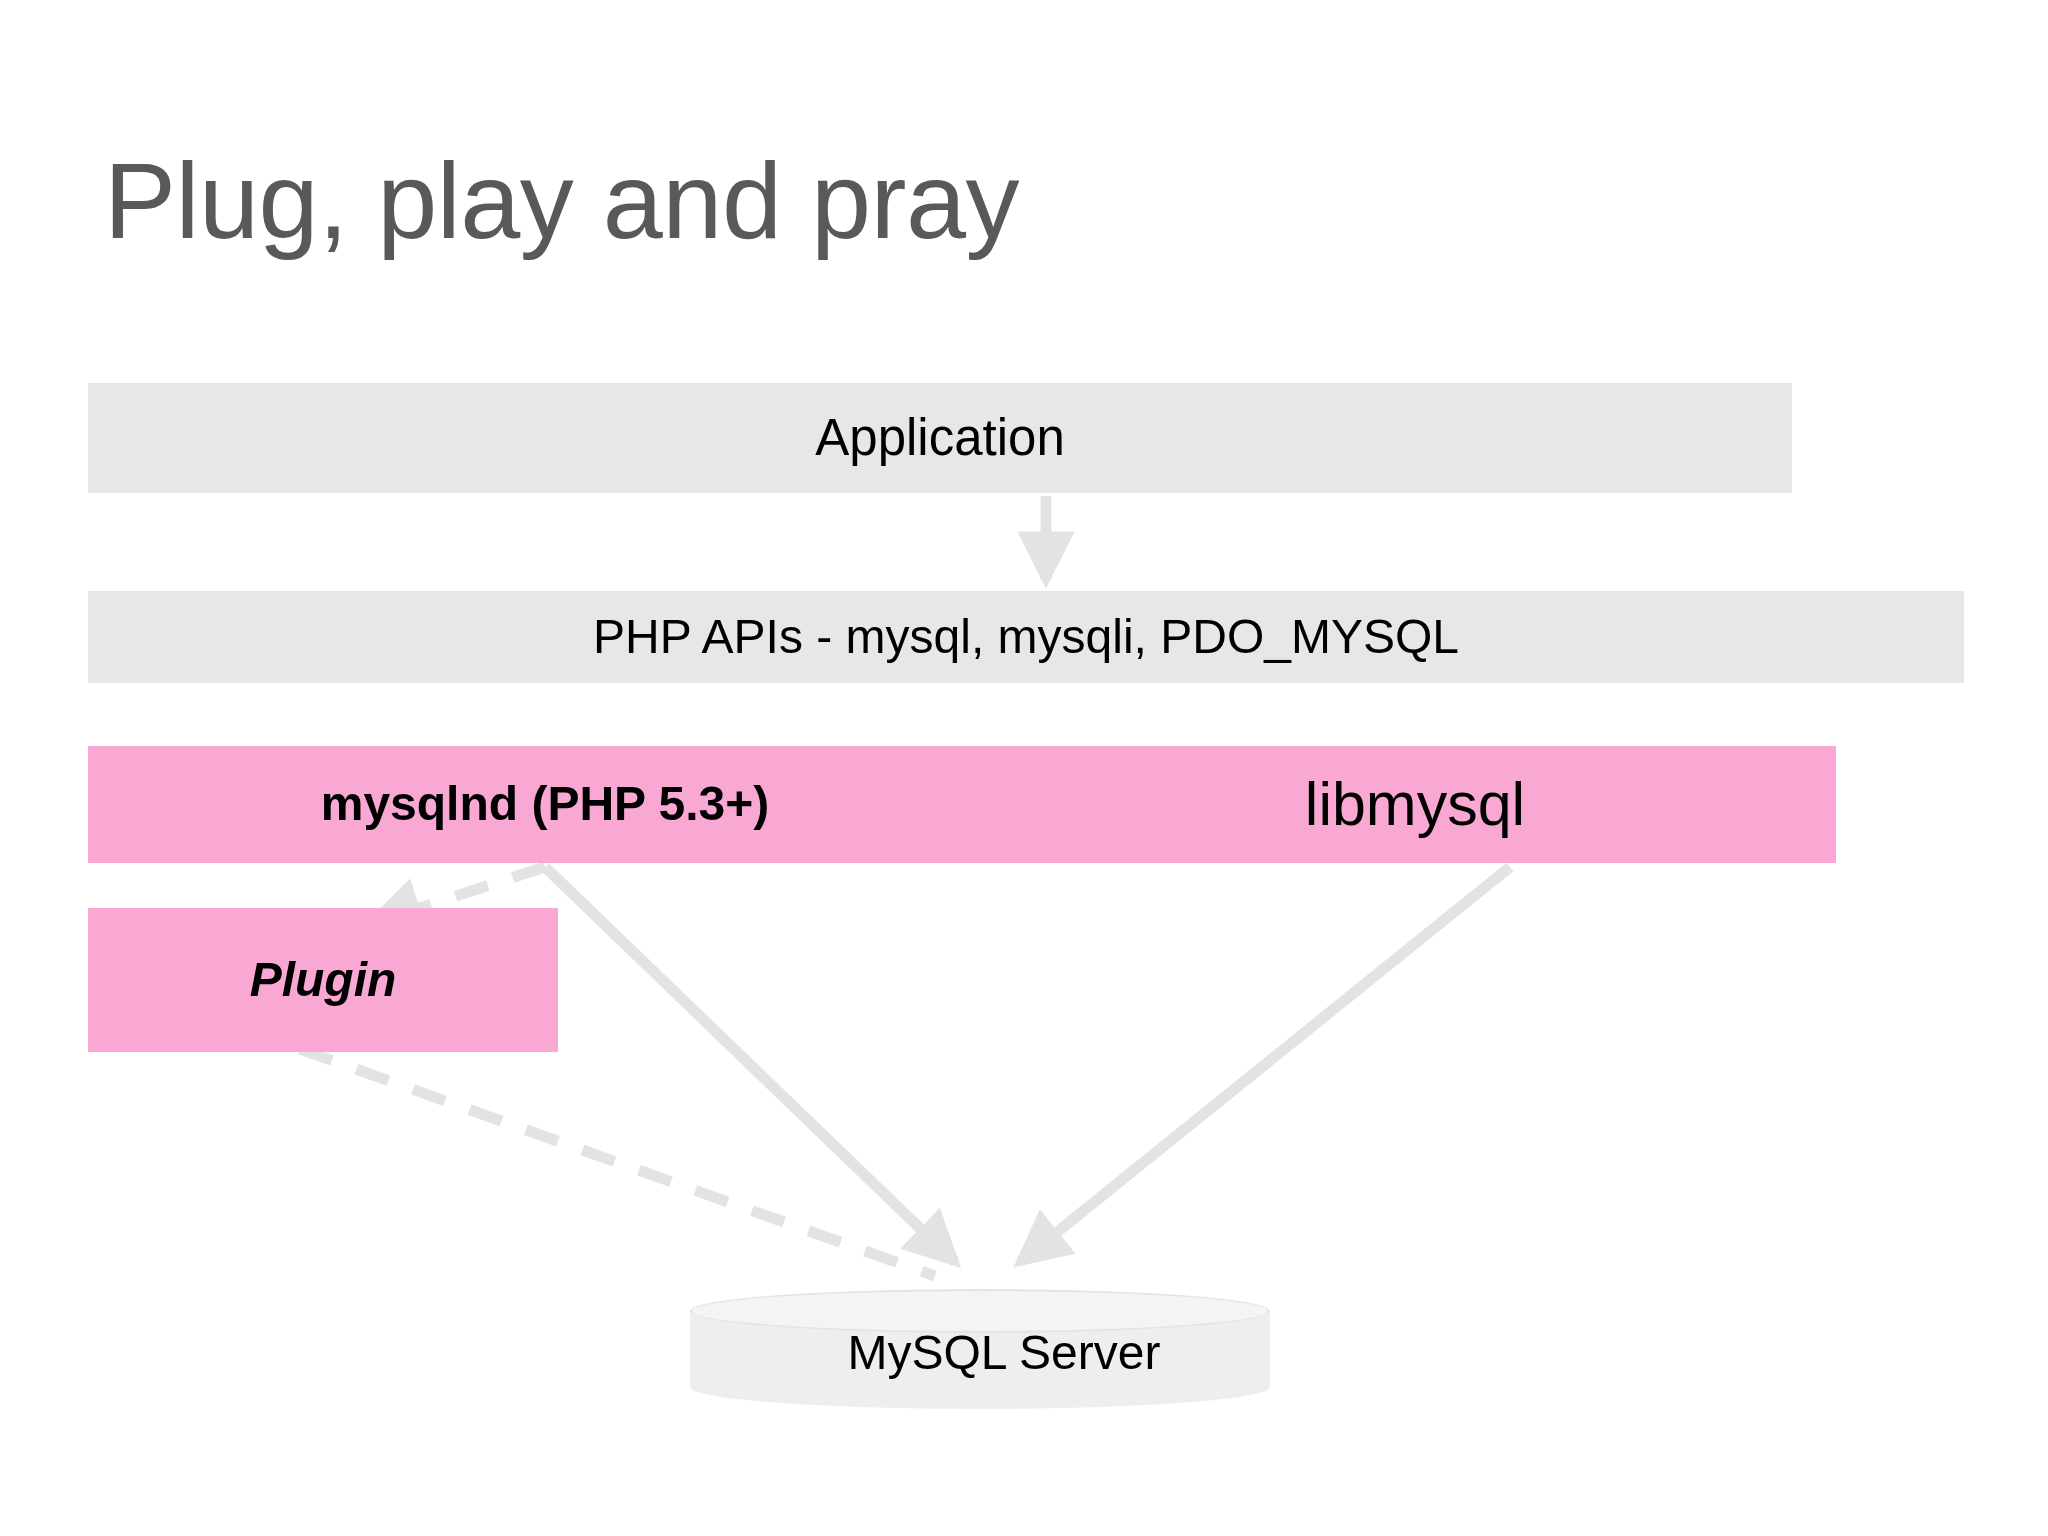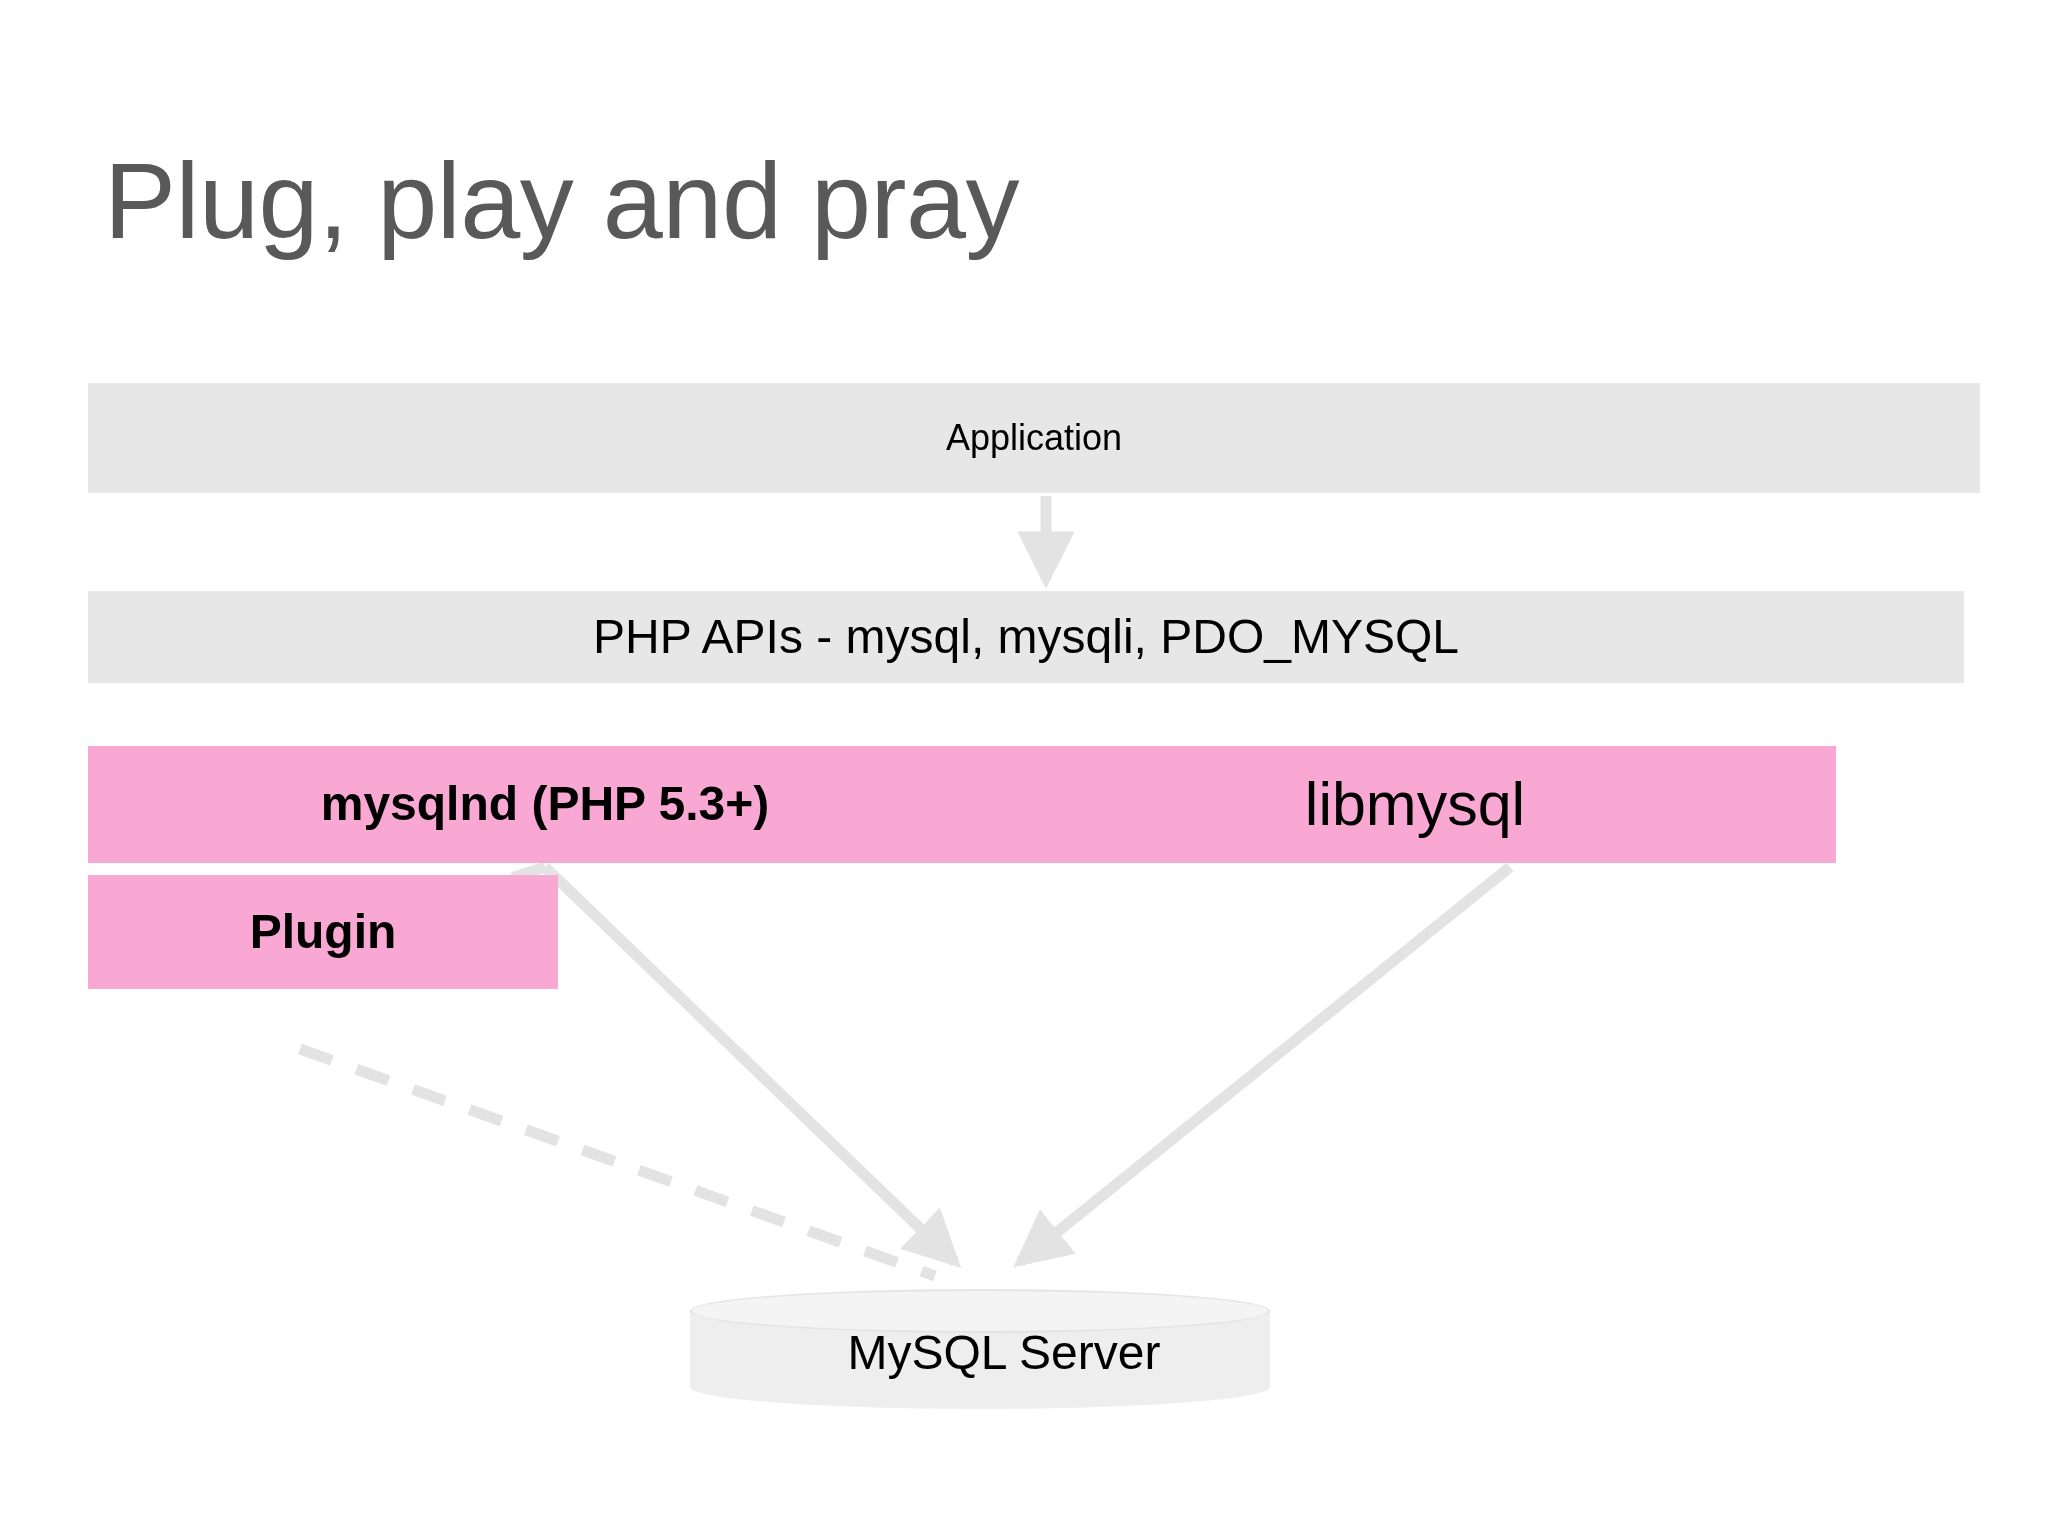--- a/index.html
+++ b/index.html
@@ -42,38 +42,39 @@
     color: #000000;
     font-size: 46px;
     line-height: 1.1;
     text-align: center;
   }
   .box.light { background: #e7e7e7; }
   .box.dark  { background: #f9a8d4; }
   .box.bold  { font-weight: 700; }
 
   #box-application {
-    left: 88px; top: 339px; width: 1892px; height: 110px;
-    font-size: 36px;
+    left: 88px; top: 339px; width: 1704px; height: 110px;
+    font-size: 51px;
   }
   #box-php-apis {
     left: 88px; top: 547px; width: 1876px; height: 92px;
     font-size: 48px;
   }
   #box-mysqlnd {
     left: 88px; top: 702px; width: 914px; height: 117px;
     font-size: 48px;
   }
   #box-libmysql {
     left: 994px; top: 702px; width: 842px; height: 117px;
     font-size: 61px;
   }
   #box-plugin {
-    left: 88px; top: 831px; width: 470px; height: 114px;
+    left: 88px; top: 864px; width: 470px; height: 144px;
     font-size: 48px;
+    font-style: italic;
   }
 
   
   #db-cylinder {
     position: absolute;
     left: 690px;
     top: 1245px;
     width: 580px;
     height: 120px;
   }

